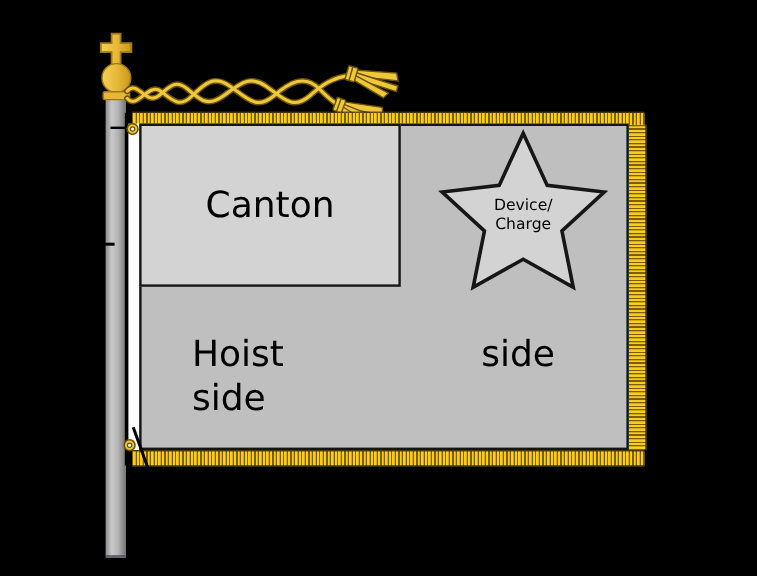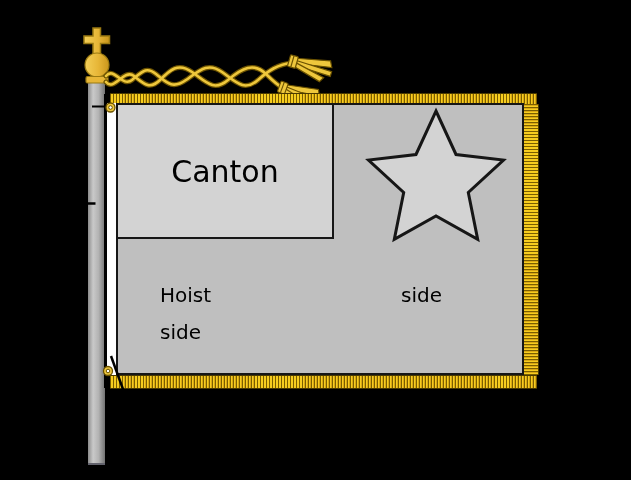--- a/index.html
+++ b/index.html
@@ -44,21 +44,21 @@
   .canton {
     left:116px; top:103px; width:218px; height:136px;
     background:#d3d3d3; border:2px solid #161616; box-sizing:border-box;
     display:flex; align-items:center; justify-content:center;
   }
 
   .svg-layer { left:0; top:0; width:631px; height:480px; pointer-events:none; }
 
   
   .lbl { position:absolute; color:#000; }
-  .lbl-big { font-size:20px; line-height:37px; }
+  .lbl-big { font-size:30px; line-height:37px; }
   .lbl-canton { font-size:30px; color:#000; }
   .lbl-device {
     left:396px; top:164px; width:80px; text-align:center;
     font-size:13px; line-height:16px;
   }
   .lbl-hoist { left:160px; top:277px; }
   .lbl-fly   { left:401px; top:277px; }
   .lbl span { display:block; }
 </style>
 </head>
@@ -136,14 +136,18 @@
     </g>
   </svg>
 
   <div class="lbl lbl-big lbl-hoist">
     <span>Hoist</span>
     <span>side</span>
   </div>
   <div class="lbl lbl-big lbl-fly">
     <span>side</span>
   </div>
+  <div class="lbl lbl-device">
+    <span>Device/</span>
+    <span>Charge</span>
+  </div>
 
 </div>
 
 </body></html>

